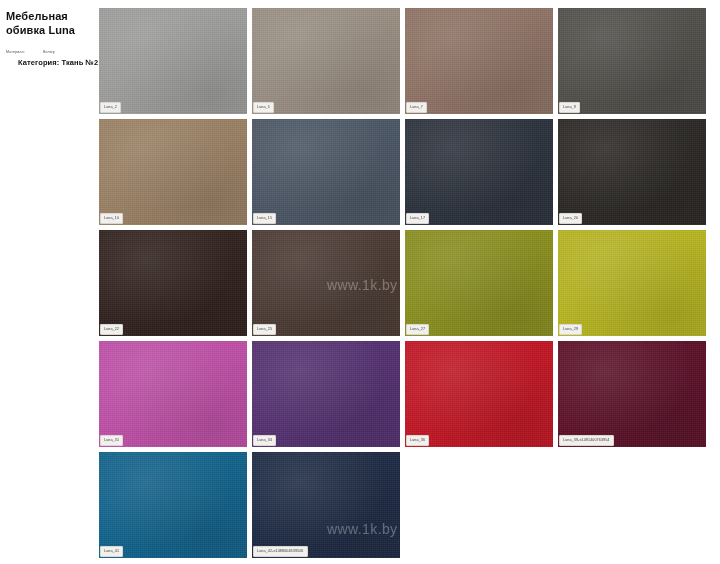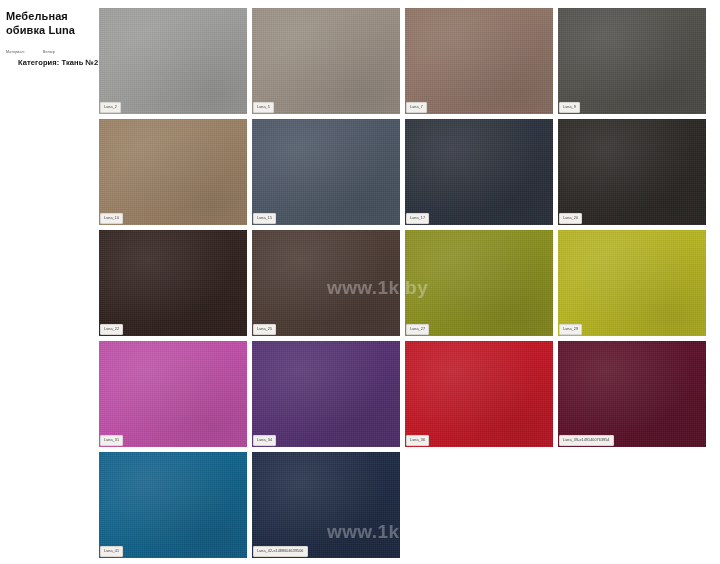--- a/index.html
+++ b/index.html
@@ -115,27 +115,26 @@
     border-radius: 1px;
     white-space: nowrap;
     max-width: 142px;
     overflow: hidden;
     font-family: "Liberation Sans", sans-serif;
   }
 
   
   .watermark {
     position: absolute;
-    font-size: 19px;
+    font-size: 14px;
     color: rgba(255,255,255,0.30);
     letter-spacing: 0.4px;
     white-space: nowrap;
     pointer-events: none;
     font-family: "Liberation Sans", sans-serif;
-    font-weight: bold;
   }
   .wm-mid  { left: 327px; top: 277px; }
   .wm-low  { left: 327px; top: 521px; }
 </style>
 </head>
 <body>
 
 <div class="info-col">
   <div class="product-title">Мебельная обивка Luna</div>
 

